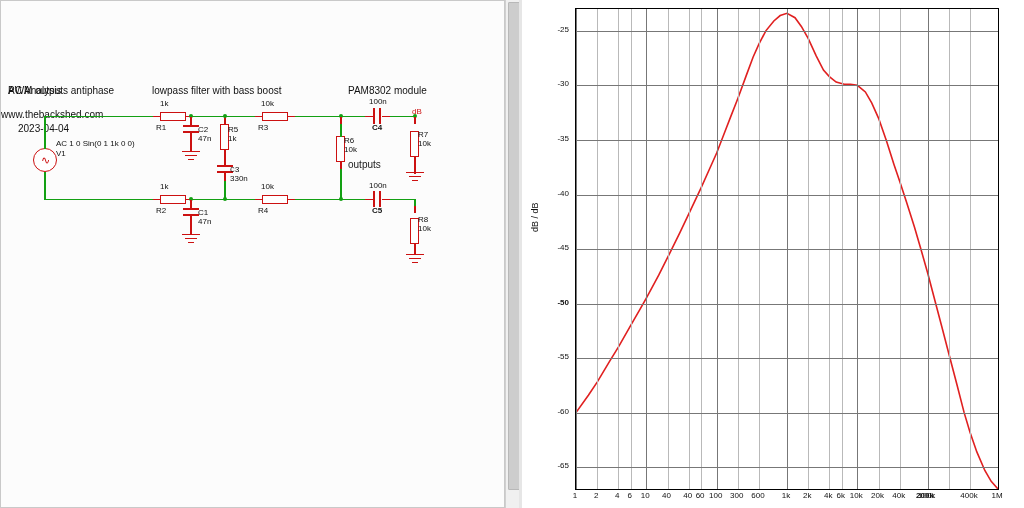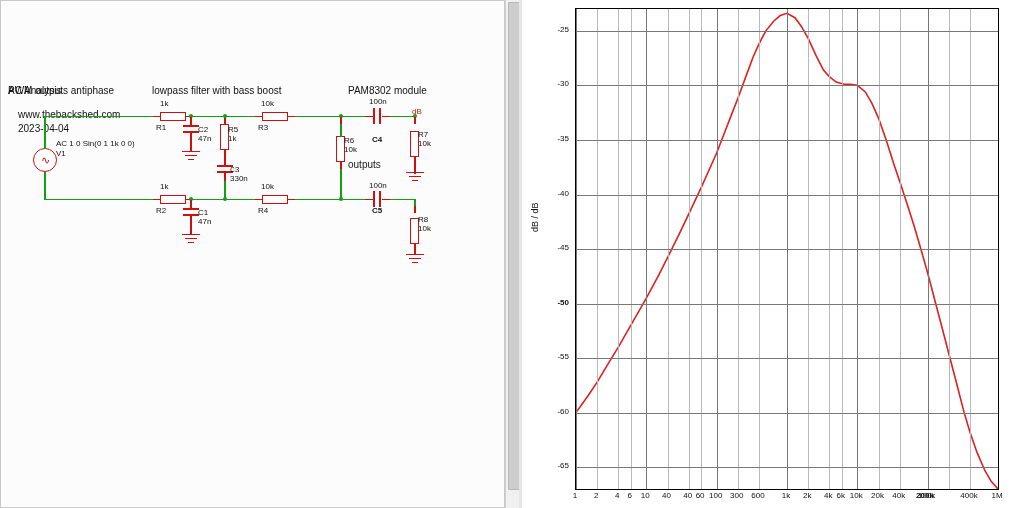--- a/index.html
+++ b/index.html
@@ -228,21 +228,21 @@
 <body>
 
 <div id="root">
 
   <div id="schematic-pane">
     <div id="schematic-canvas"></div>
     <div id="canvas-border"></div>
 
     <div class="lbl title" style="left:8px; top:86px;">PWM outputs antiphase</div>
     <div class="lbl title" style="left:8px; top:86px;">AC Analysis</div>
-    <div class="lbl title red" style="left:18px; top:110px;">www.thebackshed.com</div>
+    <div class="lbl title red" style="left:1px; top:110px;">www.thebackshed.com</div>
     <div class="lbl title" style="left:18px; top:124px;">2023-04-04</div>
     <div class="lbl title" style="left:152px; top:86px;">lowpass filter with bass boost</div>
     <div class="lbl title" style="left:348px; top:86px;">PAM8302 module</div>
     <div class="lbl big" style="left:348px; top:160px;">outputs</div>
 
     <div class="src-circle" style="left:33px; top:148px;"></div>
     <div class="src-wave" style="left:41px; top:155px;">∿</div>
     <div class="wire v" style="left:44.3px; top:117px; height:32px;"></div>
     <div class="wire h" style="left:44px; top:116px; width:116px;"></div>
     <div class="wire v" style="left:44.3px; top:172px; height:28px;"></div>
@@ -306,21 +306,21 @@
     <div class="wire v" style="left:340.3px; top:169px; height:31px;"></div>
     <div class="lbl" style="left:344px; top:137px;">R6</div>
     <div class="lbl" style="left:344px; top:146px;">10k</div>
     <div class="node" style="left:339px; top:197px;"></div>
 
     <div class="cap-lead h" style="left:365px; top:115.5px;"></div>
     <div class="cap-plate cap-v-plate" style="left:373px; top:108px;"></div>
     <div class="cap-plate cap-v-plate" style="left:379px; top:108px;"></div>
     <div class="cap-lead h" style="left:382px; top:115.5px;"></div>
     <div class="lbl" style="left:369px; top:98px;">100n</div>
-    <div class="lbl bold" style="left:372px; top:136px;">C4</div>
+    <div class="lbl bold" style="left:372px; top:124px;">C4</div>
 
     <div class="wire h" style="left:390px; top:116px; width:26px;"></div>
     <div class="node" style="left:413px; top:114px;"></div>
     <div class="lbl red" style="left:412px; top:108px;">dB</div>
 
     <div class="res-lead v" style="left:414.3px; top:117px;"></div>
     <div class="res v" style="left:410px; top:131px;"></div>
     <div class="res-lead v" style="left:414.3px; top:157px;"></div>
     <div class="gnd-stem" style="left:414.3px; top:164px;"></div>
     <div class="gnd" style="left:405px; top:172px;">

